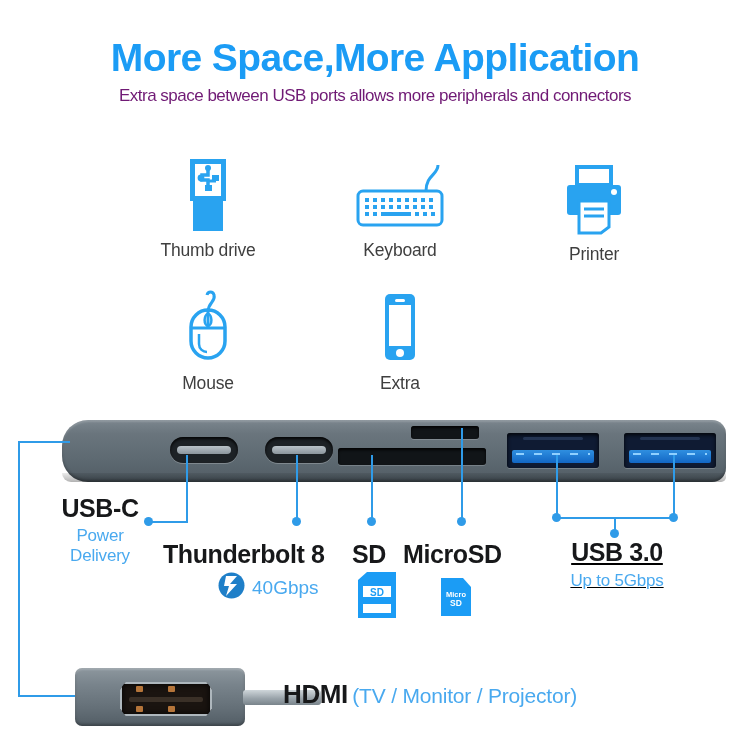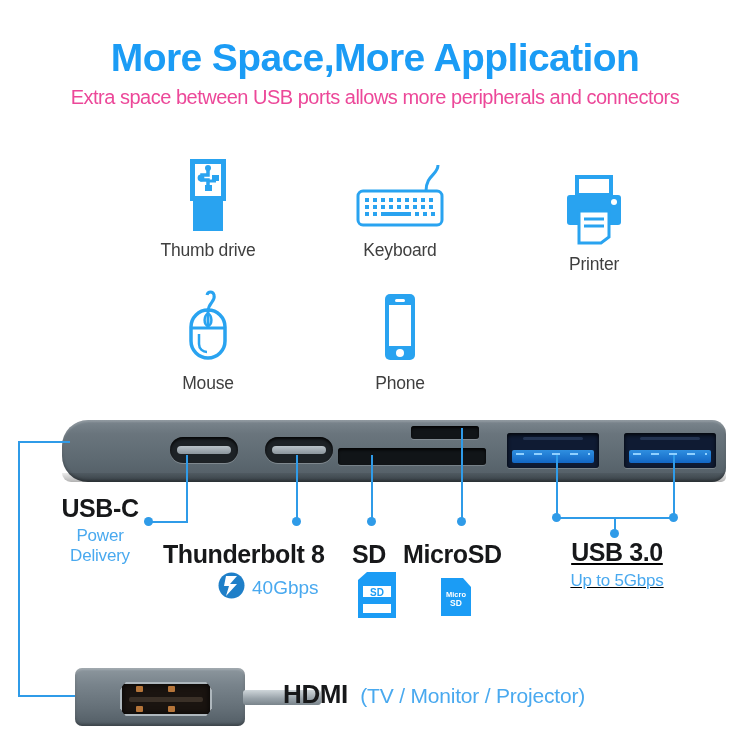--- a/index.html
+++ b/index.html
@@ -18,22 +18,22 @@
     position:absolute;left:0;top:36px;width:750px;
     text-align:center;
     font-size:39px;font-weight:bold;
     color:#1b9cf5;
     letter-spacing:-0.6px;
     white-space:nowrap;
   }
   .subtitle{
     position:absolute;left:0;top:86px;width:750px;
     text-align:center;
-    font-size:20px;
-    color:#ec4899;
+    font-size:17px;
+    color:#701a75;
     letter-spacing:-0.5px;
     white-space:nowrap;
   }
 
   
   .periph{position:absolute;width:160px;text-align:center;}
   .periph .glyph{height:78px;display:flex;align-items:flex-end;justify-content:center;}
   .periph .cap{
     margin-top:7px;font-size:17.5px;color:#3f3f3f;letter-spacing:-0.2px;white-space:nowrap;text-align:center;
   }
@@ -128,21 +128,21 @@
   }
   .pin{position:absolute;width:7px;height:6px;background:#b5753a;border-radius:1px;}
   .hdmi-cable{
     position:absolute;left:168px;top:22px;width:78px;height:15px;
     background:linear-gradient(180deg,#cfd6da,#9aa4ab 55%,#79848b);
     border-radius:3px;
   }
 
   .hdmi-cap{position:absolute;left:283px;top:679px;white-space:nowrap;}
   .hdmi-cap .m{font-size:26px;font-weight:bold;color:#17181a;letter-spacing:-0.4px;}
-  .hdmi-cap .s{font-size:21px;color:#49a9ef;letter-spacing:-0.2px;margin-left:8px;}
+  .hdmi-cap .s{font-size:21px;color:#49a9ef;letter-spacing:-0.2px;}
 
   
   .badge{position:absolute;}
   .tb-row{position:absolute;display:flex;align-items:center;gap:7px;}
   .tb-row .gbps{font-size:19px;color:#49a9ef;}
 </style>
 </head>
 <body>
 
 <div class="stage">
@@ -196,21 +196,21 @@
           <rect x="29" y="55" width="30" height="4"></rect>
           <rect x="63" y="55" width="4" height="4"></rect>
             <rect x="71" y="55" width="4" height="4"></rect>
           <rect x="79" y="55" width="4" height="4"></rect>
         </g>
       </svg>
     </div>
     <div class="cap">Keyboard</div>
   </div>
 
-  <div class="periph" style="left:514px;top:169px;">
+  <div class="periph" style="left:514px;top:159px;">
     <div class="glyph">
       <svg width="70" height="76" viewBox="0 0 70 76">
         <rect x="18" y="6" width="34" height="18" fill="#ffffff" stroke="#29a3f0" stroke-width="4"></rect>
         <rect x="8" y="24" width="54" height="30" rx="3" fill="#29a3f0"></rect>
         <circle cx="55" cy="31" r="3" fill="#ffffff"></circle>
         <path d="M20 40 h30 v26 l-8 6 H20 z" fill="#ffffff" stroke="#29a3f0" stroke-width="3"></path>
         <g stroke="#29a3f0" stroke-width="3">
           <path d="M25 48 h20"></path>
             <path d="M25 55 h20"></path>
         </g>
@@ -235,21 +235,21 @@
 
   <div class="periph" style="left:320px;top:288px;">
     <div class="glyph">
       <svg width="46" height="76" viewBox="0 0 46 76">
         <rect x="8" y="4" width="30" height="66" rx="5" fill="#29a3f0"></rect>
         <rect x="12" y="15" width="22" height="41" fill="#ffffff"></rect>
         <rect x="18" y="9" width="10" height="3" rx="1.5" fill="#ffffff"></rect>
         <circle cx="23" cy="63" r="4" fill="#ffffff"></circle>
       </svg>
     </div>
-    <div class="cap">Phone</div>
+    <div class="cap">Extra</div>
   </div>
 
 
   <div class="hub">
     <div class="hub-body"></div>
     <div class="portc" style="left:108px;"></div>
     <div class="portc" style="left:203px;"></div>
     <div class="slot-sd" style="left:276px;"></div>
     <div class="slot-micro" style="left:349px;"></div>
     <div class="porta" style="left:445px;">

